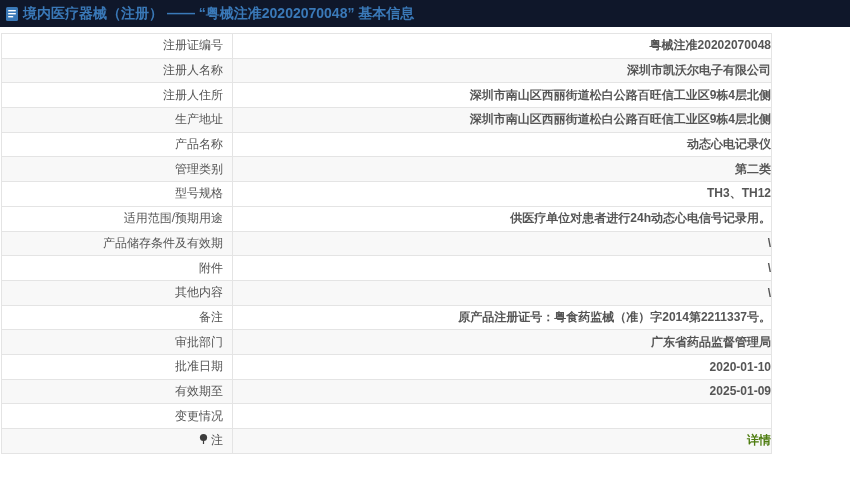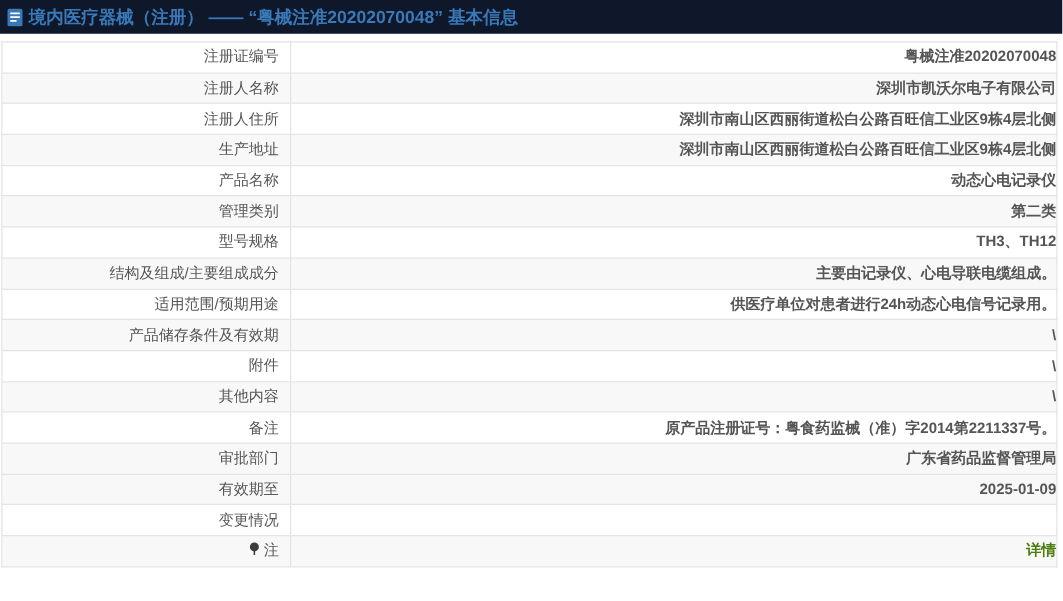--- a/index.html
+++ b/index.html
@@ -25,21 +25,21 @@
     box-sizing: border-box;
   }
   .doc-icon {
     display: inline-flex;
     margin-right: 3px;
     flex: 0 0 auto;
   }
   .info-table {
     border-collapse: collapse;
     table-layout: fixed;
-    width: 845px;
+    width: 771px;
     margin: 6px 0 0 1px;
     font-size: 12px;
     color: #555555;
   }
   .info-table td {
     border: 1px solid #e4e4e4;
     height: 23.7px;
     padding: 0;
     overflow: hidden;
     white-space: nowrap;
@@ -111,24 +111,20 @@
         <td class="value-cell"><span>动态心电记录仪</span></td>
       </tr>
       <tr class="alt">
         <td class="label-cell"><span>管理类别</span></td>
         <td class="value-cell"><span>第二类</span></td>
       </tr>
       <tr>
         <td class="label-cell"><span>型号规格</span></td>
         <td class="value-cell"><span>TH3、TH12</span></td>
       </tr>
-      <tr class="alt">
-        <td class="label-cell"><span>结构及组成/主要组成成分</span></td>
-        <td class="value-cell"><span>主要由记录仪、心电导联电缆组成。</span></td>
-      </tr>
       <tr>
         <td class="label-cell"><span>适用范围/预期用途</span></td>
         <td class="value-cell"><span>供医疗单位对患者进行24h动态心电信号记录用。</span></td>
       </tr>
       <tr class="alt">
         <td class="label-cell"><span>产品储存条件及有效期</span></td>
         <td class="value-cell"><span>\</span></td>
       </tr>
       <tr>
         <td class="label-cell"><span>附件</span></td>
@@ -139,20 +135,24 @@
         <td class="value-cell"><span>\</span></td>
       </tr>
       <tr>
         <td class="label-cell"><span>备注</span></td>
         <td class="value-cell"><span>原产品注册证号：粤食药监械（准）字2014第2211337号。</span></td>
       </tr>
       <tr class="alt">
         <td class="label-cell"><span>审批部门</span></td>
         <td class="value-cell"><span>广东省药品监督管理局</span></td>
       </tr>
+      <tr>
+        <td class="label-cell"><span>批准日期</span></td>
+        <td class="value-cell"><span>2020-01-10</span></td>
+      </tr>
       <tr class="alt">
         <td class="label-cell"><span>有效期至</span></td>
         <td class="value-cell"><span>2025-01-09</span></td>
       </tr>
       <tr>
         <td class="label-cell"><span>变更情况</span></td>
         <td class="value-cell"><span></span></td>
       </tr>
       <tr class="alt">
         <td class="label-cell"><span class="pin-icon"><svg width="11" height="12" viewBox="0 0 11 12" xmlns="http://www.w3.org/2000/svg">

